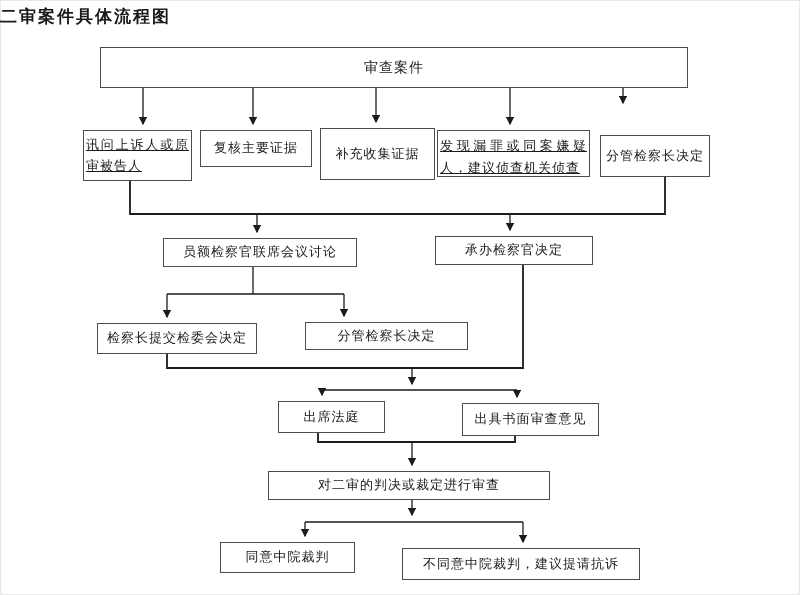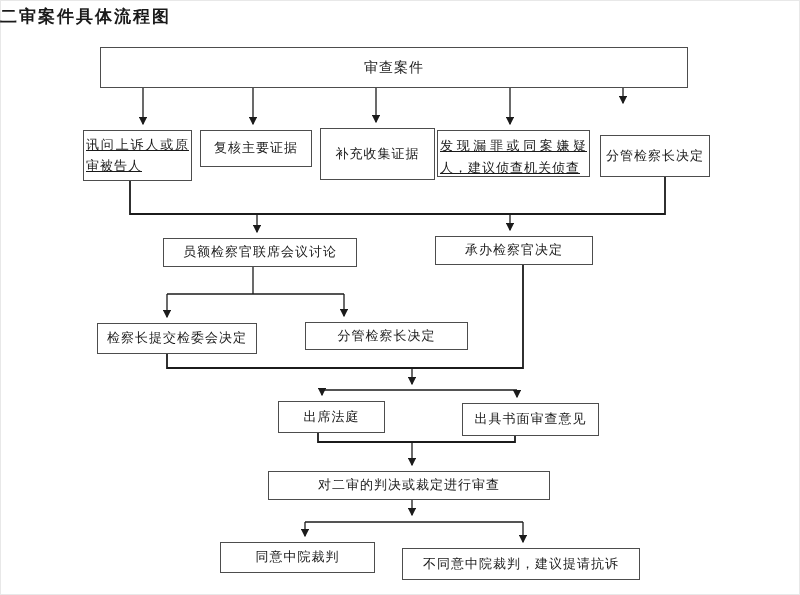--- a/index.html
+++ b/index.html
@@ -26,21 +26,21 @@
   .n-supplement{left:320px;top:128px;width:115px;height:52px;}
   .n-discover{left:437px;top:130px;width:153px;height:47px;line-height:1.7;}
   .n-suggest{left:600px;top:135px;width:110px;height:42px;}
   .n-joint{left:163px;top:238px;width:194px;height:29px;}
   .n-handling{left:435px;top:236px;width:158px;height:29px;}
   .n-chief{left:97px;top:323px;width:160px;height:31px;}
   .n-deputy{left:305px;top:322px;width:163px;height:28px;}
   .n-court{left:278px;top:401px;width:107px;height:32px;text-align:right;}
   .n-written{left:448px;top:403px;width:137px;height:33px;margin-left:14px;}
   .n-review2{left:268px;top:471px;width:282px;height:29px;}
-  .n-agree{left:220px;top:542px;width:155px;height:31px;}
+  .n-agree{left:220px;top:542px;width:135px;height:31px;}
   .n-disagree{left:402px;top:548px;width:238px;height:32px;}
 </style>
 </head>
 <body>
 
 <div class="canvas">
 
   <h1 class="title">二审案件具体流程图</h1>
 
   <svg class="wires" viewBox="0 0 800 595" xmlns="http://www.w3.org/2000/svg">

